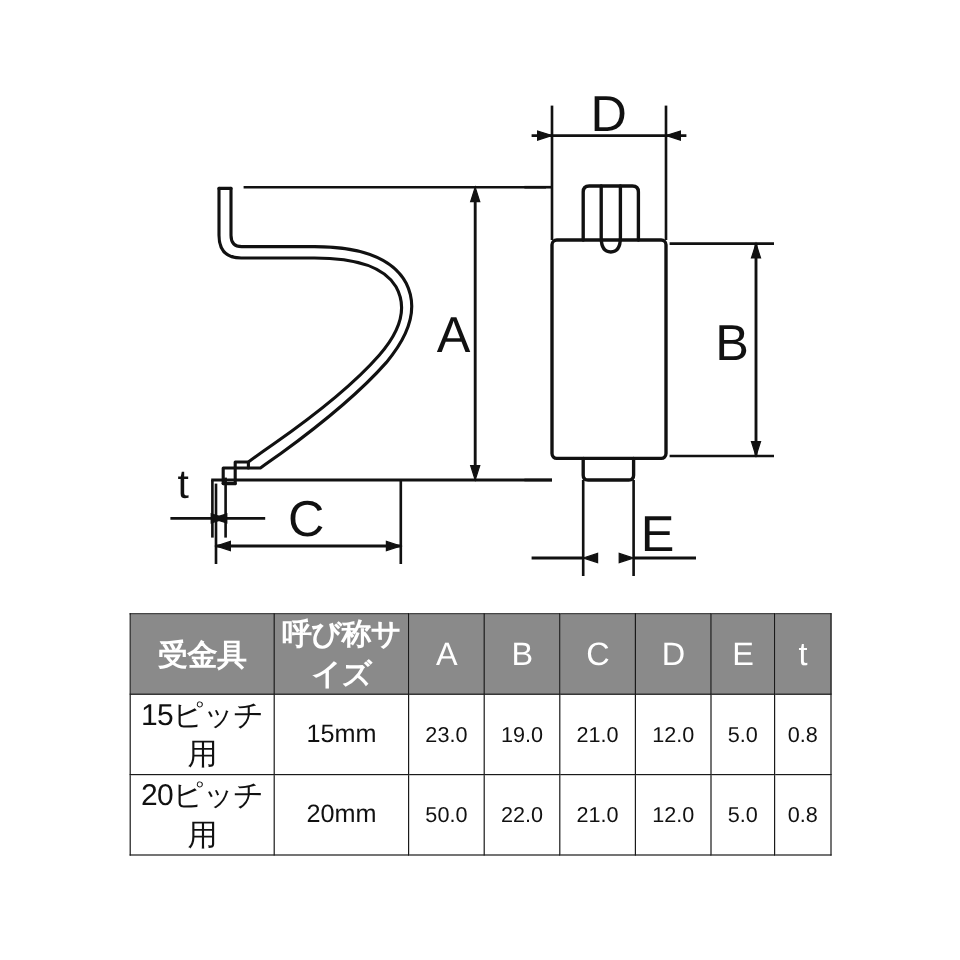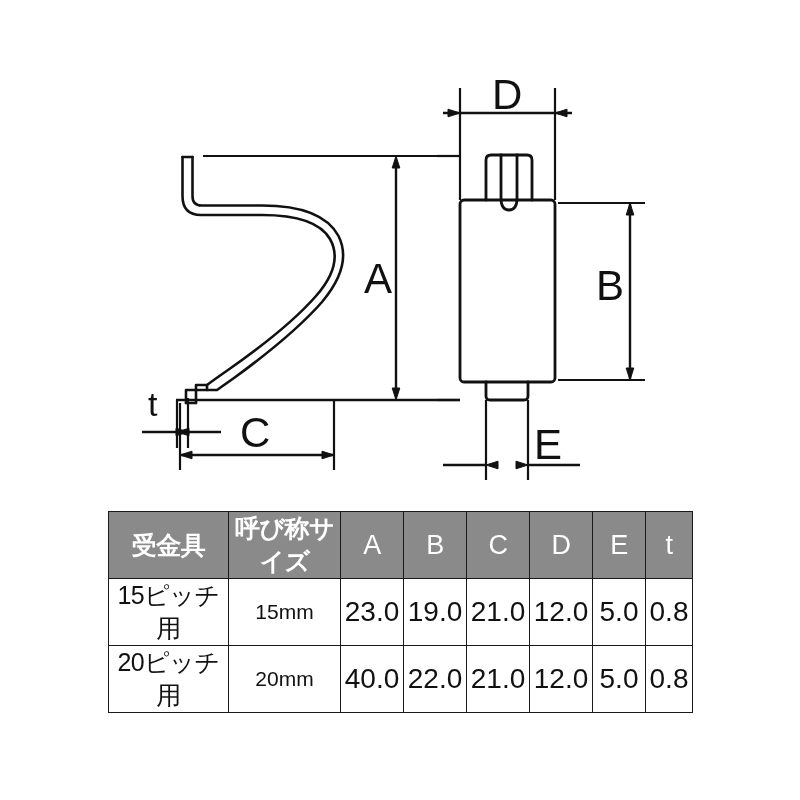--- a/index.html
+++ b/index.html
@@ -71,21 +71,21 @@
     font-weight: 700;
     letter-spacing: -0.5px;
   }
   table.spec thead th.dim-head {
     font-size: 27px;
     font-weight: 400;
   }
   table.spec tbody td {
     background: #ffffff;
     color: #111111;
-    font-size: 28px;
+    font-size: 18px;
     font-weight: 400;
   }
   table.spec tbody td.name-cell {
     font-size: 25px;
     letter-spacing: -0.5px;
   }
   table.spec tbody td.size-cell {
     font-size: 21px;
   }
   col.c-name  { width: 120px; }
@@ -247,21 +247,21 @@
           <td>23.0</td>
           <td>19.0</td>
           <td>21.0</td>
           <td>12.0</td>
           <td>5.0</td>
           <td>0.8</td>
         </tr>
         <tr>
           <td class="name-cell">20ピッチ用</td>
           <td class="size-cell">20mm</td>
-          <td>40.0</td>
+          <td>50.0</td>
           <td>22.0</td>
           <td>21.0</td>
           <td>12.0</td>
           <td>5.0</td>
           <td>0.8</td>
         </tr>
       </tbody>
     </table>
   </div>
 

